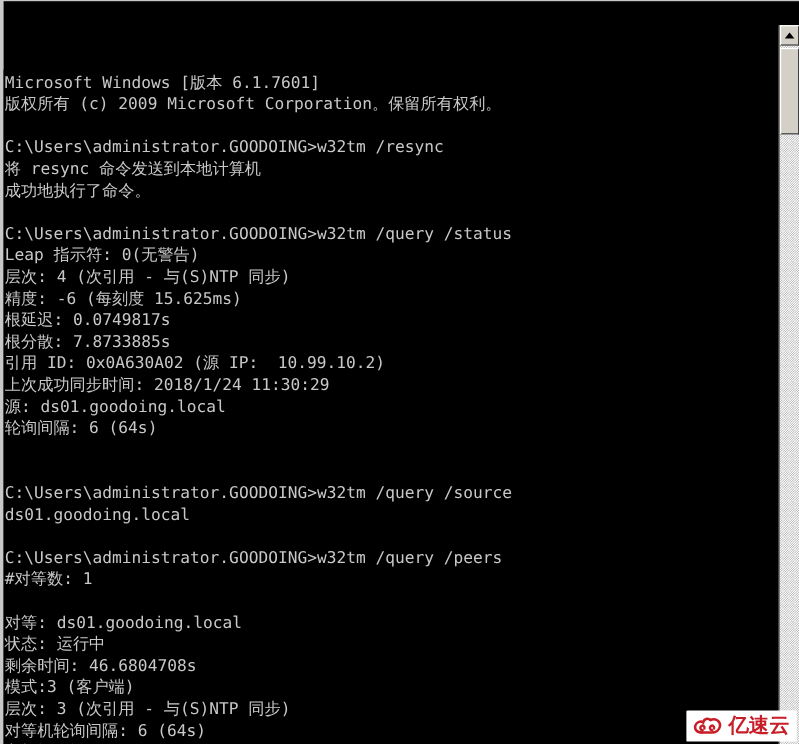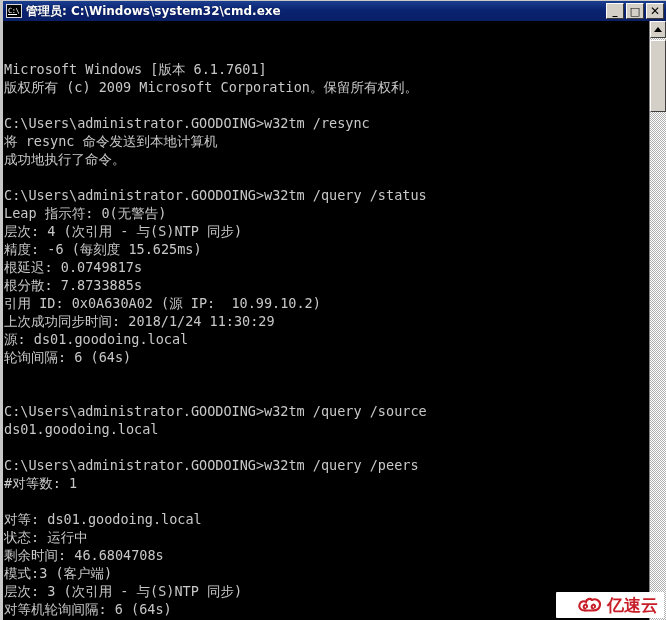--- a/index.html
+++ b/index.html
@@ -214,21 +214,21 @@
 
   
   .watermark {
     position: absolute;
     right: 2px;
     bottom: 2px;
     display: flex;
     align-items: center;
     gap: 4px;
     background: #ffffff;
-    padding: 3px 6px 3px 21px;
+    padding: 3px 6px 3px 5px;
     border-radius: 1px;
   }
   .wm-logo {
     width: 26px;
     height: 20px;
     flex: none;
   }
   .wm-text {
     font-family: "DejaVu Sans", sans-serif;
     font-size: 17px;
@@ -238,36 +238,20 @@
     letter-spacing: 0px;
   }
 </style>
 </head>
 <body>
 
 <div id="app">
 
   <div class="window">
 
-    <div class="titlebar">
-      <div class="title-icon"></div>
-      <div class="title-text">管理员: C:\Windows\system32\cmd.exe</div>
-
-      <div class="title-buttons">
-        <div class="tbtn min">
-          <span>_</span>
-        </div>
-        <div class="tbtn max">
-          <span>□</span>
-        </div>
-        <div class="tbtn close">
-          <span>✕</span>
-        </div>
-      </div>
-    </div>
 
     <div class="console">
       <div class="console-text" id="console-text"><div class="line">Microsoft Windows [版本 6.1.7601]</div><div class="line">版权所有 (c) 2009 Microsoft Corporation。保留所有权利。</div><div class="line"></div><div class="line">C:\Users\administrator.GOODOING&gt;w32tm /resync</div><div class="line">将 resync 命令发送到本地计算机</div><div class="line">成功地执行了命令。</div><div class="line"></div><div class="line">C:\Users\administrator.GOODOING&gt;w32tm /query /status</div><div class="line">Leap 指示符: 0(无警告)</div><div class="line">层次: 4 (次引用 - 与(S)NTP 同步)</div><div class="line">精度: -6 (每刻度 15.625ms)</div><div class="line">根延迟: 0.0749817s</div><div class="line">根分散: 7.8733885s</div><div class="line">引用 ID: 0x0A630A02 (源 IP:  10.99.10.2)</div><div class="line">上次成功同步时间: 2018/1/24 11:30:29</div><div class="line">源: ds01.goodoing.local</div><div class="line">轮询间隔: 6 (64s)</div><div class="line"></div><div class="line"></div><div class="line">C:\Users\administrator.GOODOING&gt;w32tm /query /source</div><div class="line">ds01.goodoing.local</div><div class="line"></div><div class="line">C:\Users\administrator.GOODOING&gt;w32tm /query /peers</div><div class="line">#对等数: 1</div><div class="line"></div><div class="line">对等: ds01.goodoing.local</div><div class="line">状态: 运行中</div><div class="line">剩余时间: 46.6804708s</div><div class="line">模式:3 (客户端)</div><div class="line">层次: 3 (次引用 - 与(S)NTP 同步)</div><div class="line">对等机轮询间隔: 6 (64s)</div><div class="line">主机轮询间隔: 6 (64s)</div><div class="line"></div><div class="line"></div></div>
     </div>
 
     <div class="scrollbar">
       <div class="sb-arrow">
         <div class="tri"></div>
       </div>
       <div class="sb-thumb"></div>

